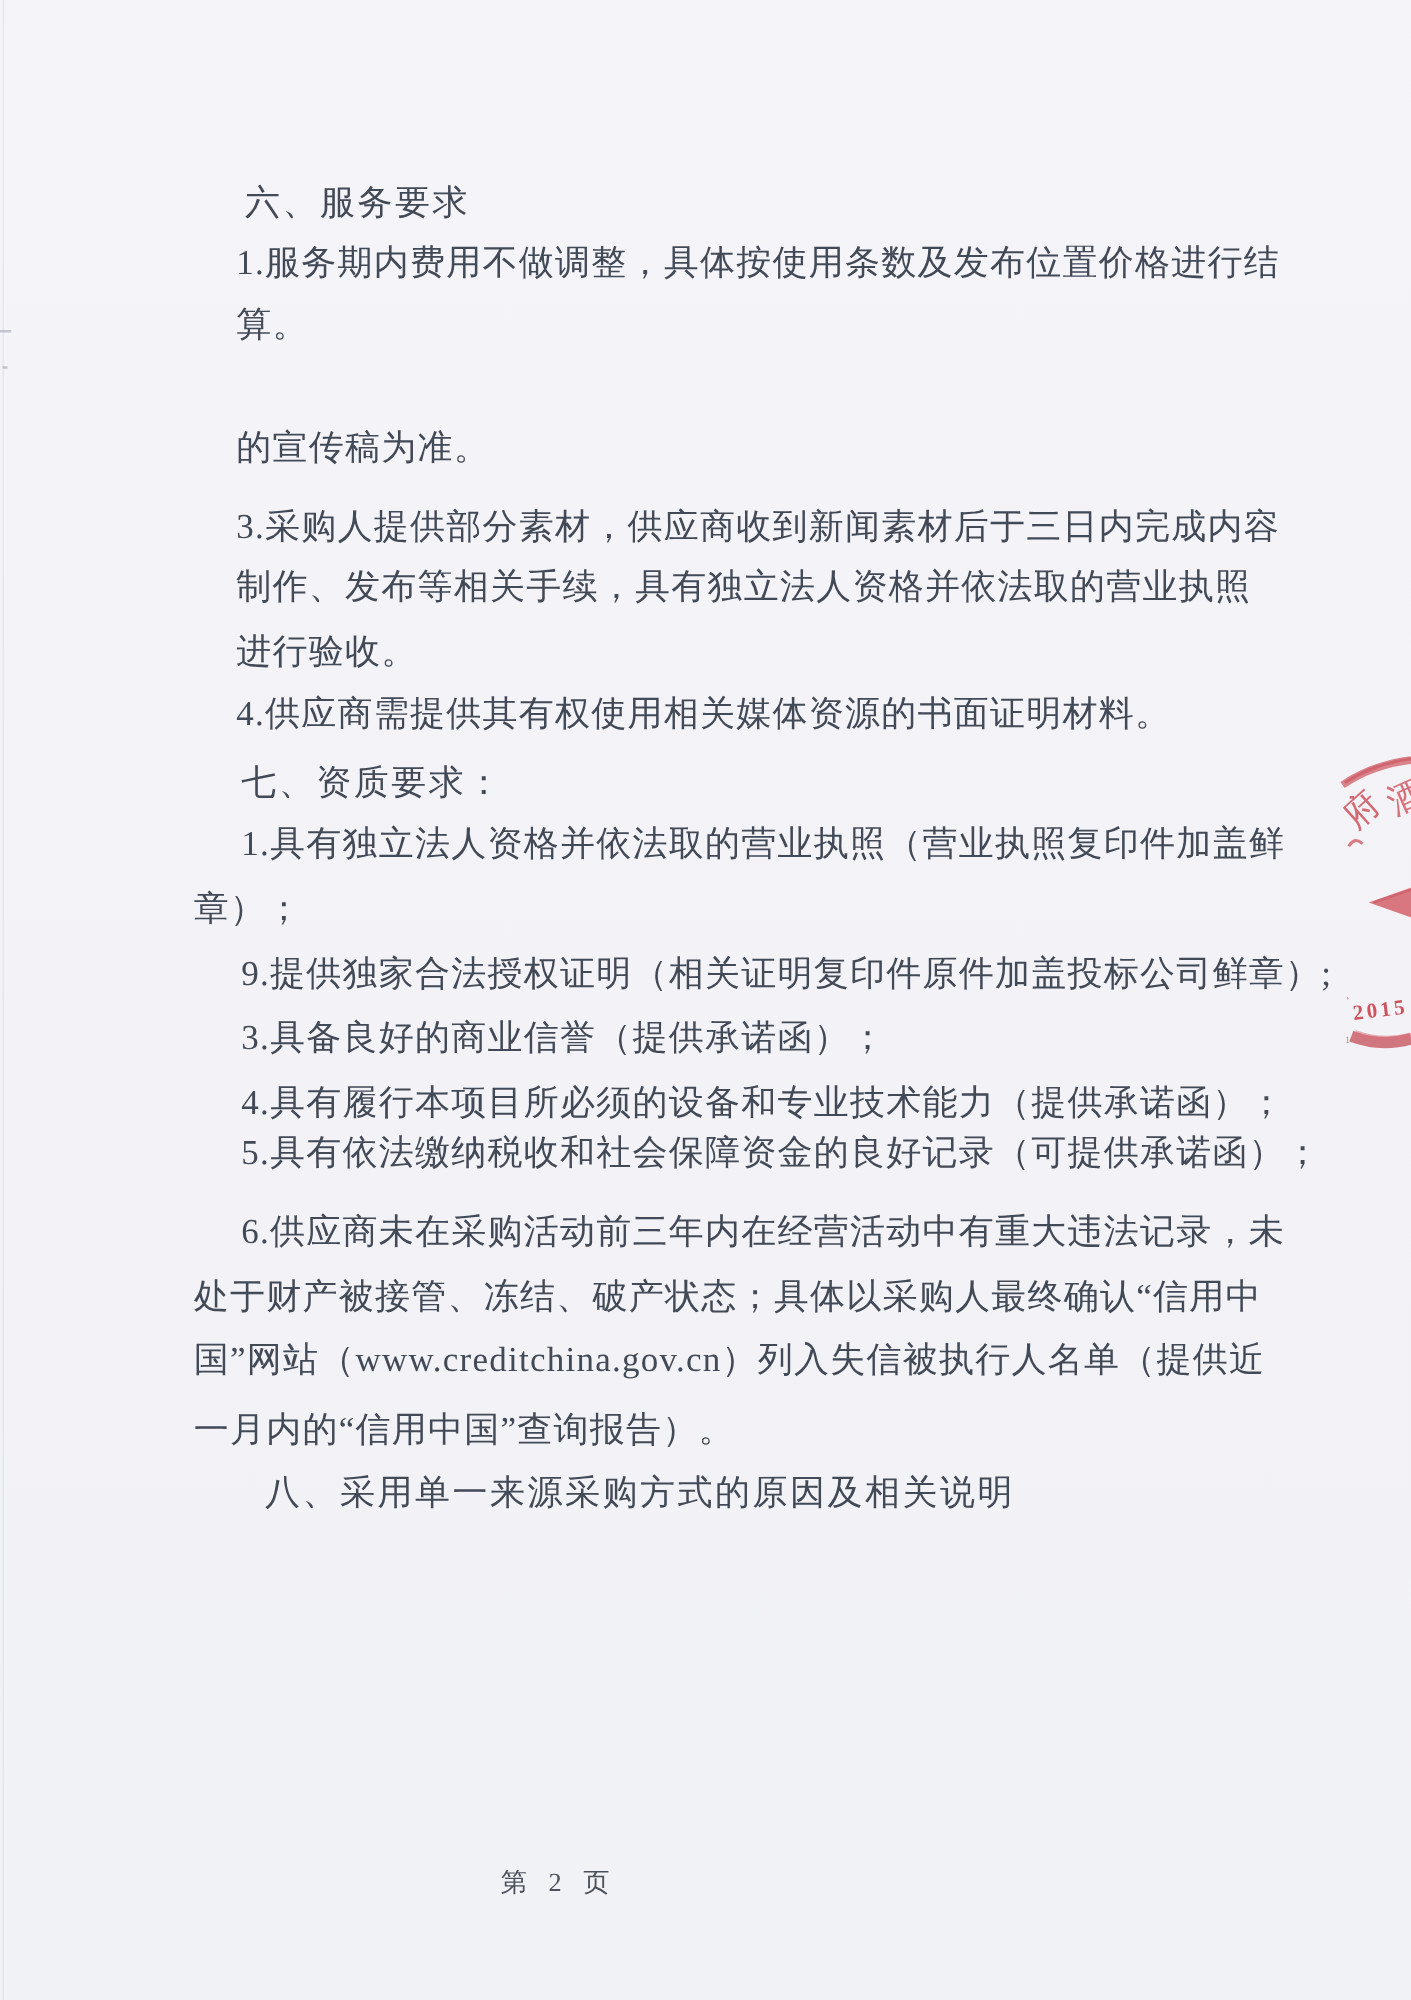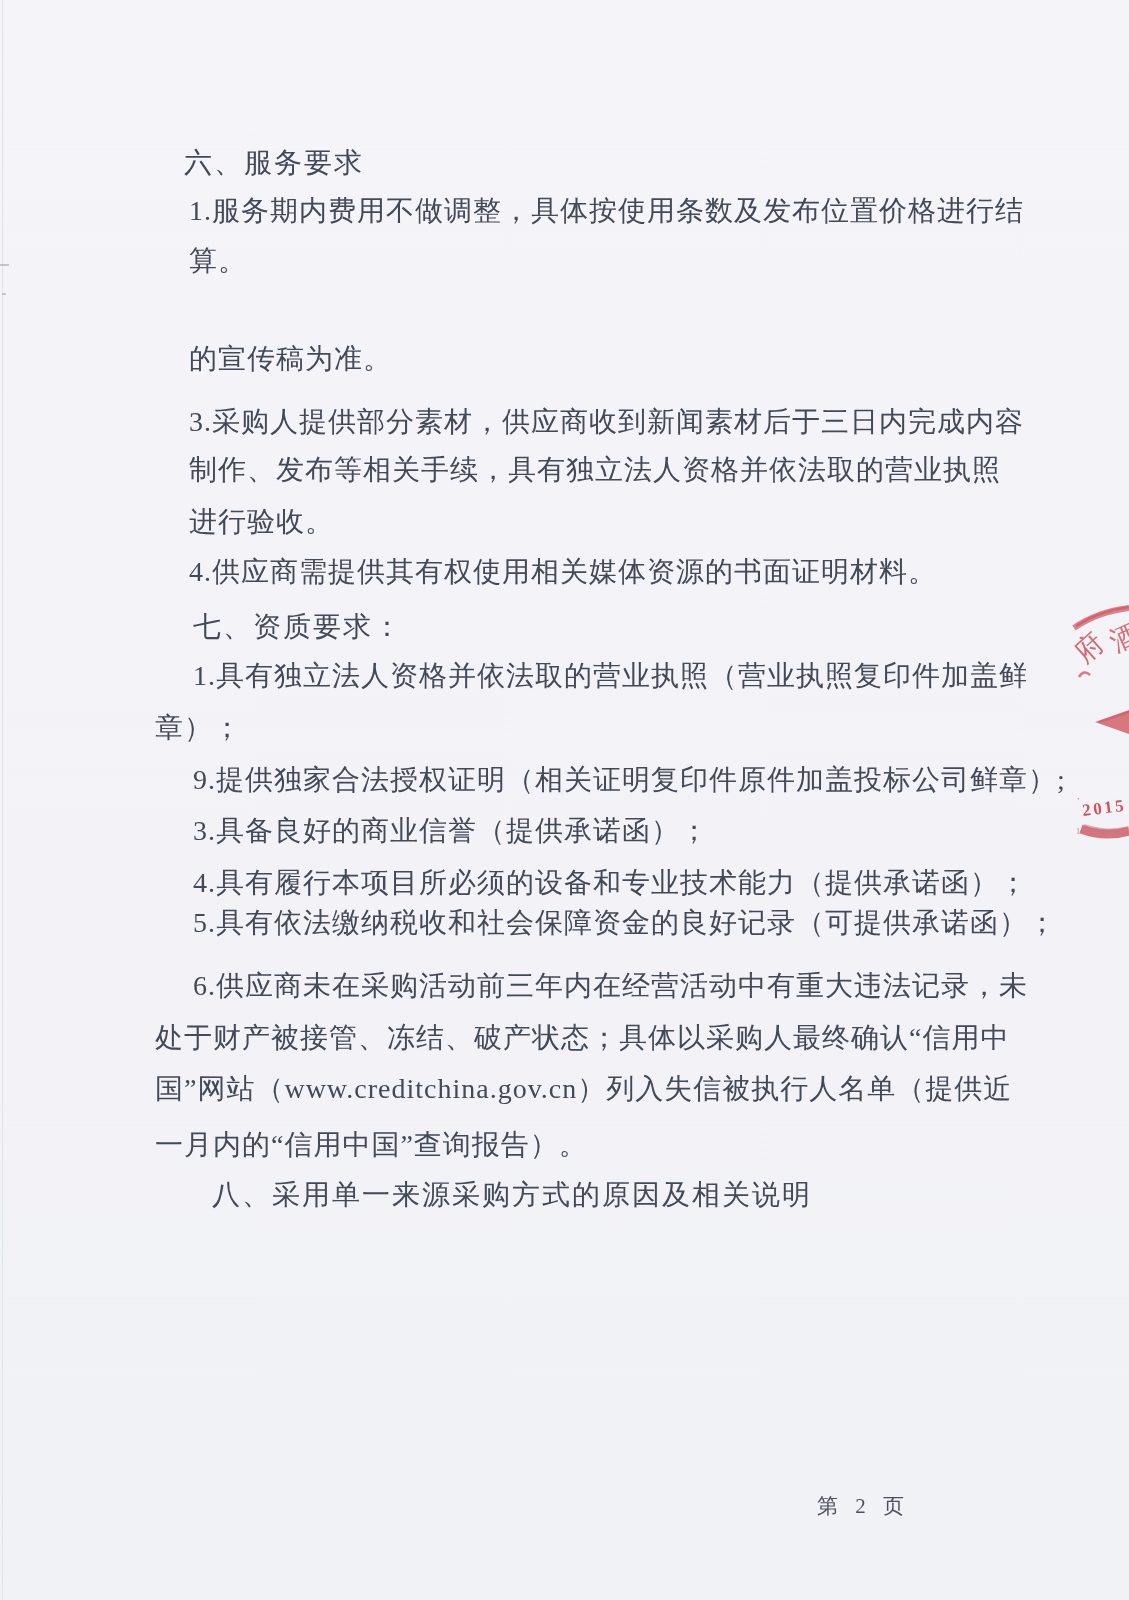--- a/index.html
+++ b/index.html
@@ -24,24 +24,24 @@
   .line{
     position:absolute;
     color:#424957;
     font-size:28px;
     letter-spacing:1px;
     line-height:40px;
     white-space:nowrap;
   }
   .il{left:189px;}
   .im{left:155px;}
-  .ix{left:184px;letter-spacing:2px;}
+  .ix{left:196px;letter-spacing:2px;}
   .footer{
     position:absolute;left:0;top:1492px;width:894px;
-    text-align:right;color:#4b515c;font-size:21px;letter-spacing:6px;padding-left:16px;
+    text-align:center;color:#4b515c;font-size:21px;letter-spacing:6px;
   }
   .stamp{
     position:absolute;right:0;top:580px;width:100px;height:270px;
     opacity:.92;
   }
   .stamp text{
     font-family:"Liberation Serif","DejaVu Serif",serif;
   }
 </style>
 </head>

